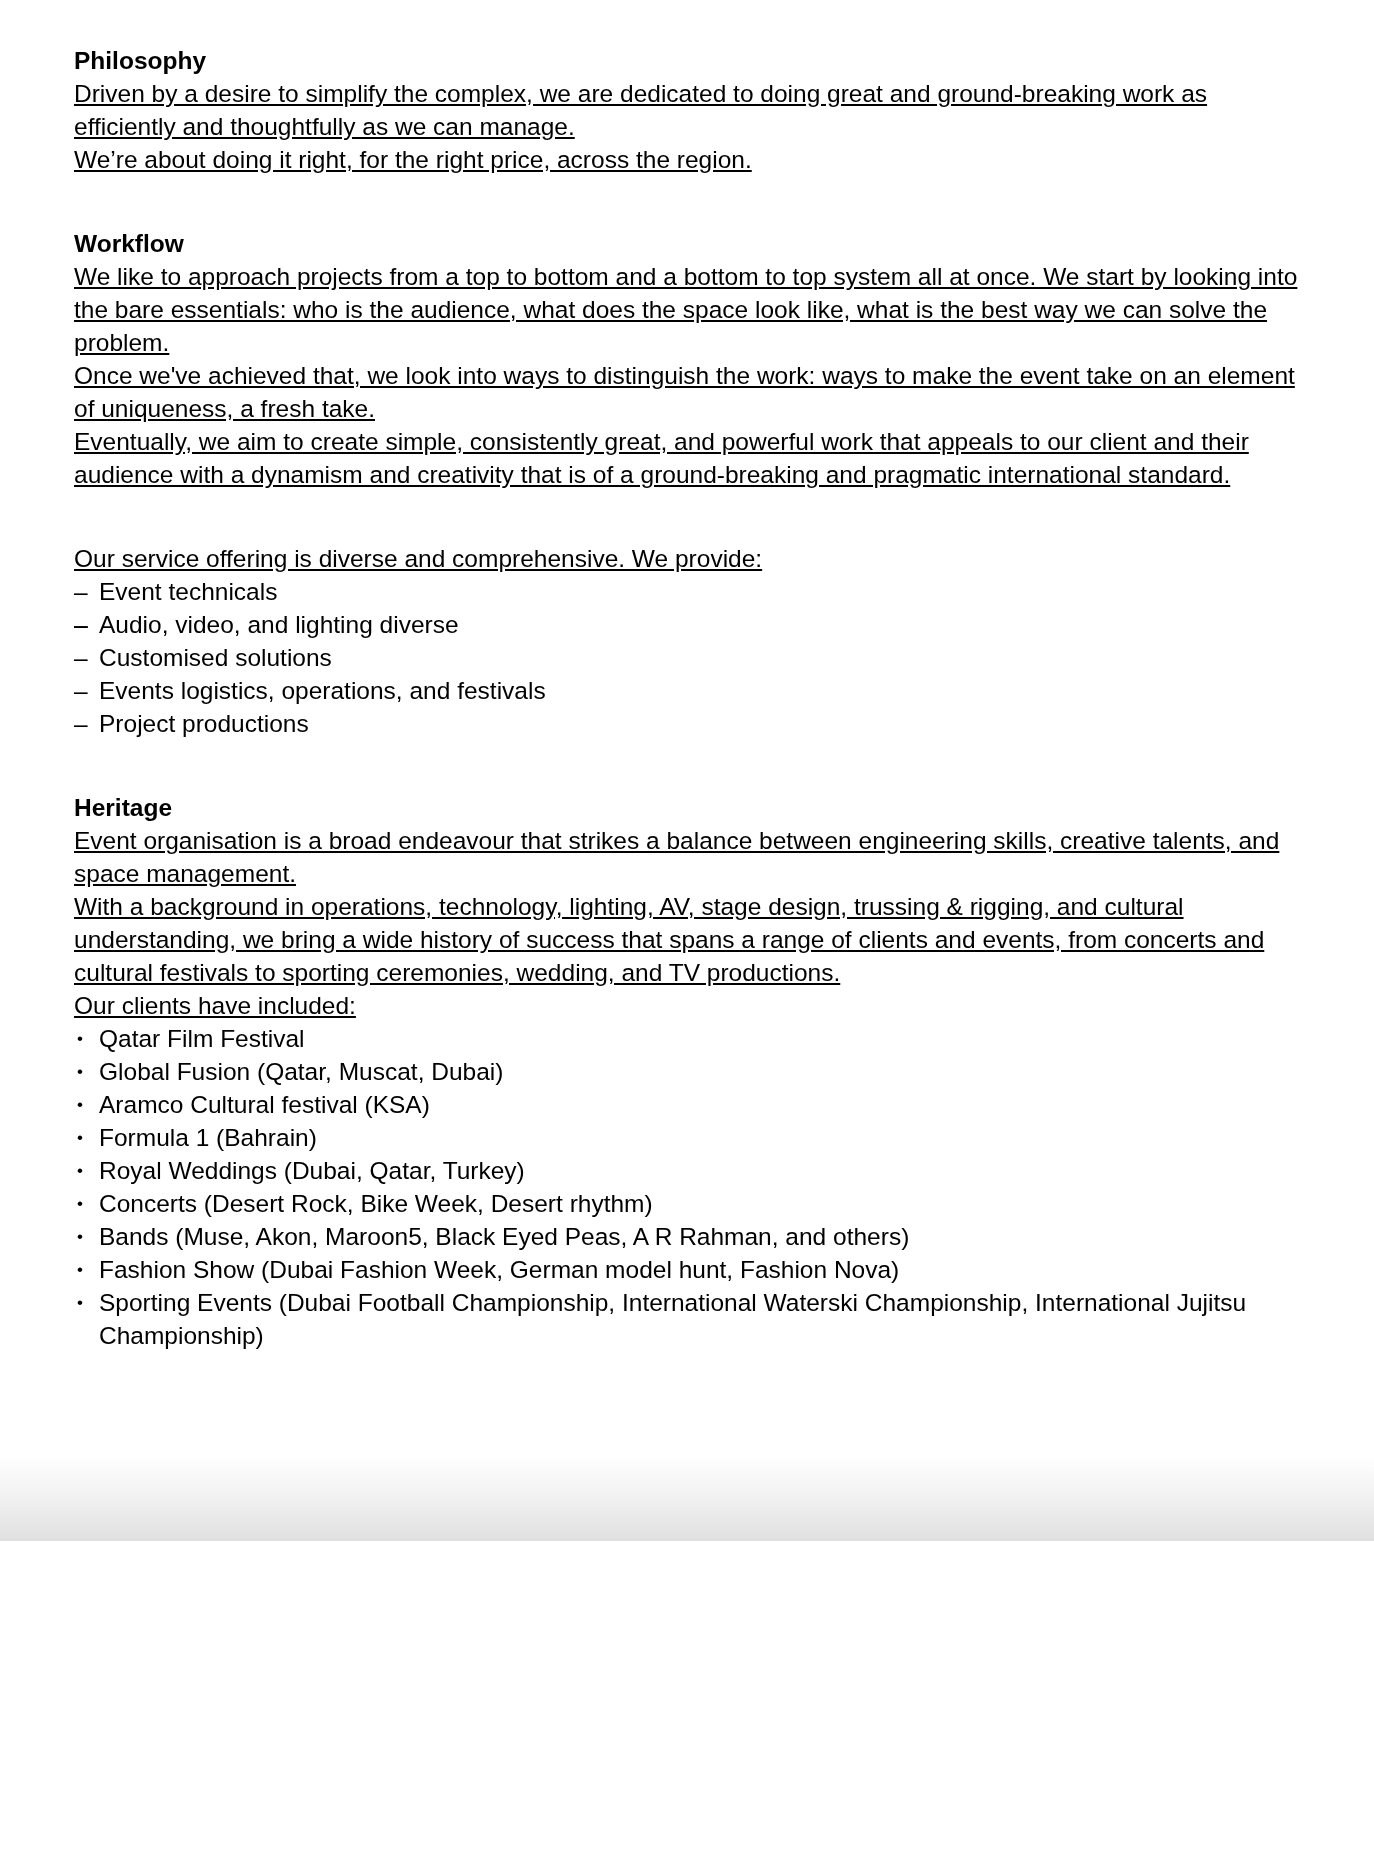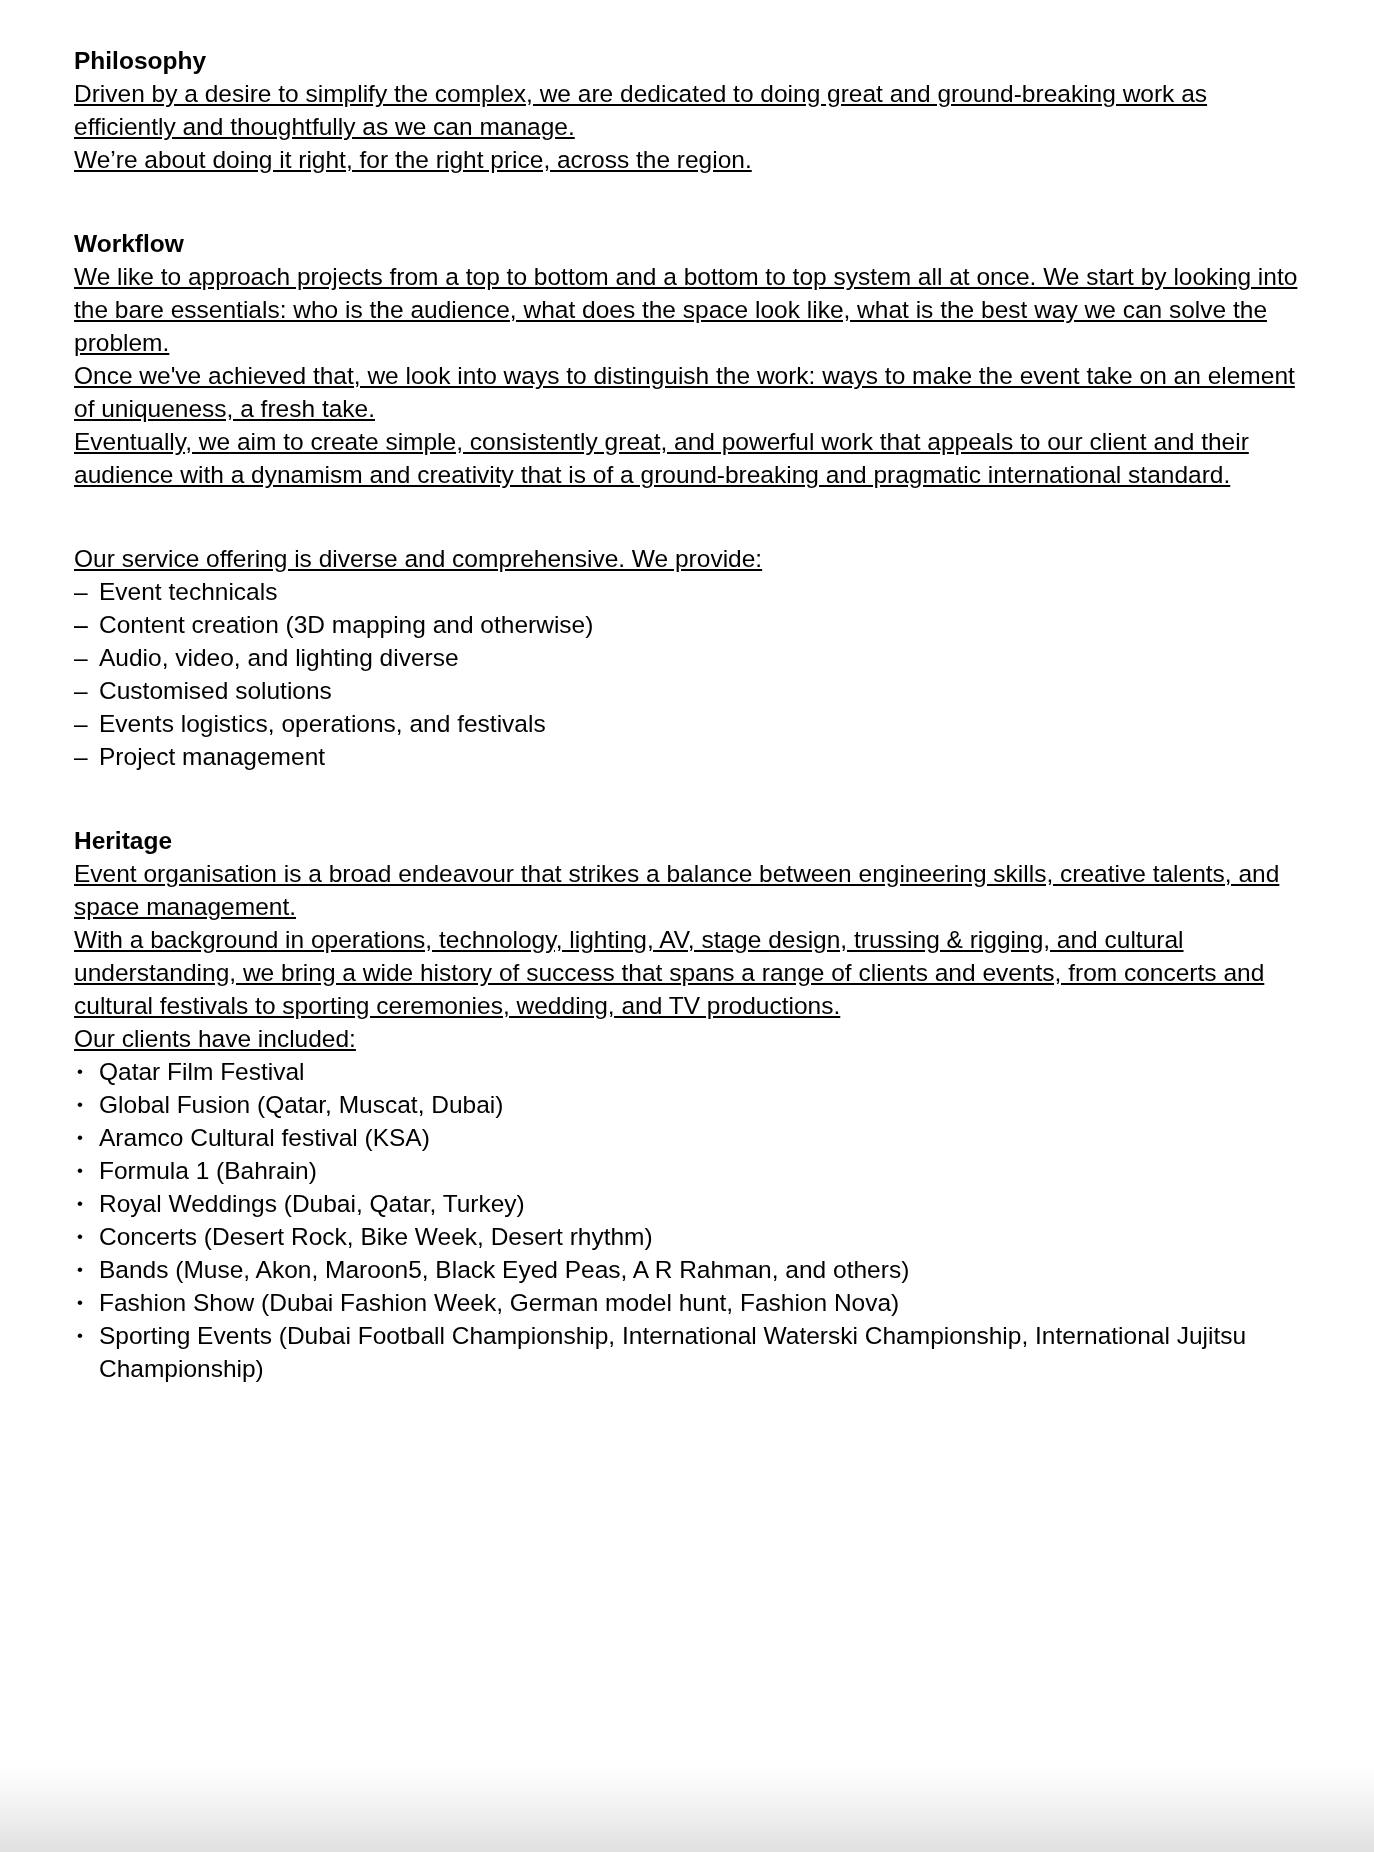--- a/index.html
+++ b/index.html
@@ -1,19 +1,19 @@
 <!DOCTYPE html>
 <html><head>
 <meta charset="utf-8">
 <style>
   html, body { margin: 0; padding: 0; background: #ffffff; }
   .page {
     position: relative;
     width: 1374px;
-    height: 1852px;
+    height: 1541px;
     margin: 0 auto;
     background: #ffffff;
     overflow: hidden;
     box-sizing: border-box;
     padding: 44px 64px 0 74px;
     font-family: "Liberation Sans", "DejaVu Sans", sans-serif;
     font-size: 24.5px;
     line-height: 33px;
     color: #000000;
     -webkit-font-smoothing: antialiased;
@@ -68,25 +68,25 @@
     <h2>Workflow</h2>
     <p>We like to approach projects from a top to bottom and a bottom to top system all at once. We start by looking into the bare essentials: who is the audience, what does the space look like, what is the best way we can solve the problem.</p>
     <p class="gap">Once we've achieved that, we look into ways to distinguish the work: ways to make the event take on an element of uniqueness, a fresh take.</p>
     <p class="gap">Eventually, we aim to create simple, consistently great, and powerful work that appeals to our client and their audience with a dynamism and creativity that is of a ground-breaking and pragmatic international standard.</p>
   </div>
 
   <div class="section">
     <p>Our service offering is diverse and comprehensive. We provide:</p>
     <div class="li"><span class="marker">–</span><span>Event technicals</span></div>
     <div class="li"><span class="marker">–</span></div>
-    <div class="li"><span class="marker">–</span><span>Content creation (3D mapping and otherwise)</span></div>
+    <div class="li"><span class="marker">–</span></div>
     <div class="li"><span class="marker">–</span><span>Audio, video, and lighting diverse</span></div>
     <div class="li"><span class="marker">–</span><span>Customised solutions</span></div>
     <div class="li"><span class="marker">–</span><span>Events logistics, operations, and festivals</span></div>
-    <div class="li"><span class="marker">–</span><span>Project management</span></div>
+    <div class="li"><span class="marker">–</span><span>Project productions</span></div>
   </div>
 
   <div class="section">
     <h2>Heritage</h2>
     <p>Event organisation is a broad endeavour that strikes a balance between engineering skills, creative talents, and space management.</p>
     <p class="gap">With a background in operations, technology, lighting, AV, stage design, trussing &amp; rigging, and cultural understanding, we bring a wide history of success that spans a range of clients and events, from concerts and cultural festivals to sporting ceremonies, wedding, and TV productions.</p>
     <p class="gap">Our clients have included:</p>
     <div class="li"><span class="marker small">•</span><span>Qatar Film Festival</span></div>
     <div class="li"><span class="marker small">•</span><span>Global Fusion (Qatar, Muscat, Dubai)</span></div>
     <div class="li"><span class="marker small">•</span><span>Aramco Cultural festival (KSA)</span></div>

